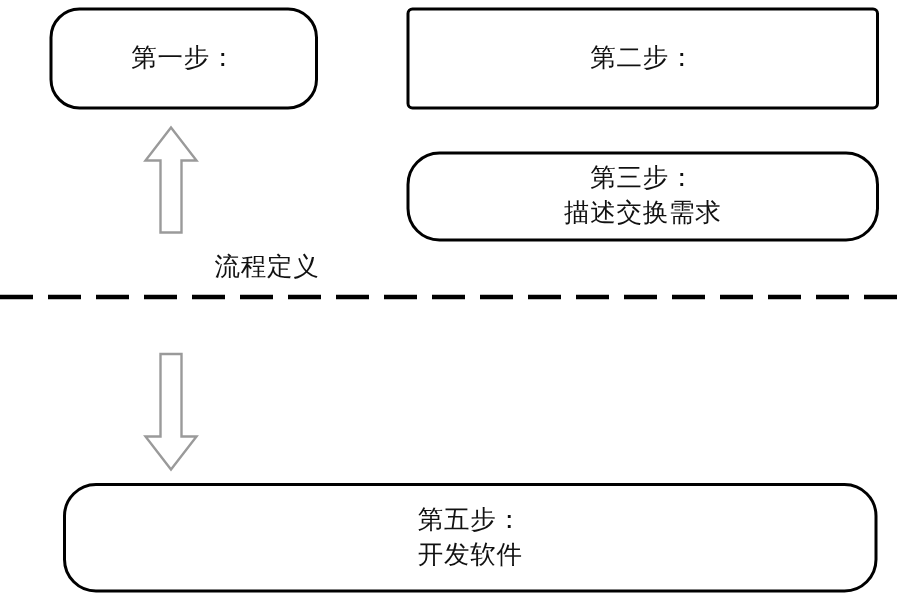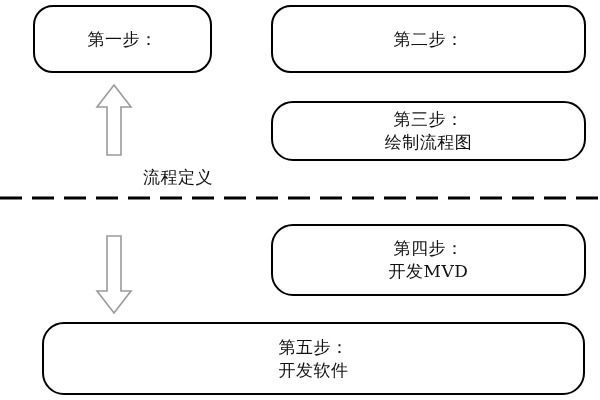--- a/index.html
+++ b/index.html
@@ -32,21 +32,21 @@
     white-space: nowrap;
   }
   .step-line {
     display: block;
     font-size: 17px;
     letter-spacing: 0.5px;
     font-family: "DejaVu Serif", "Liberation Serif", serif;
   }
 
   #box-1 { left: 33px;  top: 5px;   width: 179px; height: 68px; border-radius: 20px; }
-  #box-2 { left: 271px; top: 5px;   width: 315px; height: 68px; border-radius: 20px; }
+  #box-2 { left: 271px; top: 5px;   width: 315px; height: 68px; border-radius: 4px; }
   #box-3 { left: 271px; top: 101px; width: 315px; height: 60px; border-radius: 22px; }
   #box-4 { left: 271px; top: 224px; width: 315px; height: 72px; border-radius: 22px; }
   #box-5 { left: 42px;  top: 322px; width: 543px; height: 73px; border-radius: 22px; }
 
   
   #divider {
     position: absolute;
     left: 0;
     top: 196px;
     width: 600px;
@@ -79,27 +79,23 @@
   <div class="step-box" id="box-1">
     <span class="step-line">第一步：</span>
   </div>
 
   <div class="step-box" id="box-2">
     <span class="step-line">第二步：</span>
   </div>
 
   <div class="step-box" id="box-3">
     <span class="step-line">第三步：</span>
-    <span class="step-line">绘制流程图</span>
+    <span class="step-line">描述交换需求</span>
   </div>
 
-  <div class="step-box" id="box-4">
-    <span class="step-line">第四步：</span>
-    <span class="step-line">开发MVD</span>
-  </div>
 
   <div class="step-box" id="box-5">
     <span class="step-line">第五步：</span>
     <span class="step-line">开发软件</span>
   </div>
 
   <svg class="arrow" id="arrow-up-svg" style="left:95px; top:83px;" width="38" height="74" viewBox="0 0 38 74">
     <polygon points="19,2 36,24 26,24 26,72 12,72 12,24 2,24" fill="#ffffff" stroke="#9a9a9a" stroke-width="1.6" stroke-linejoin="miter"></polygon>
   </svg>
 

